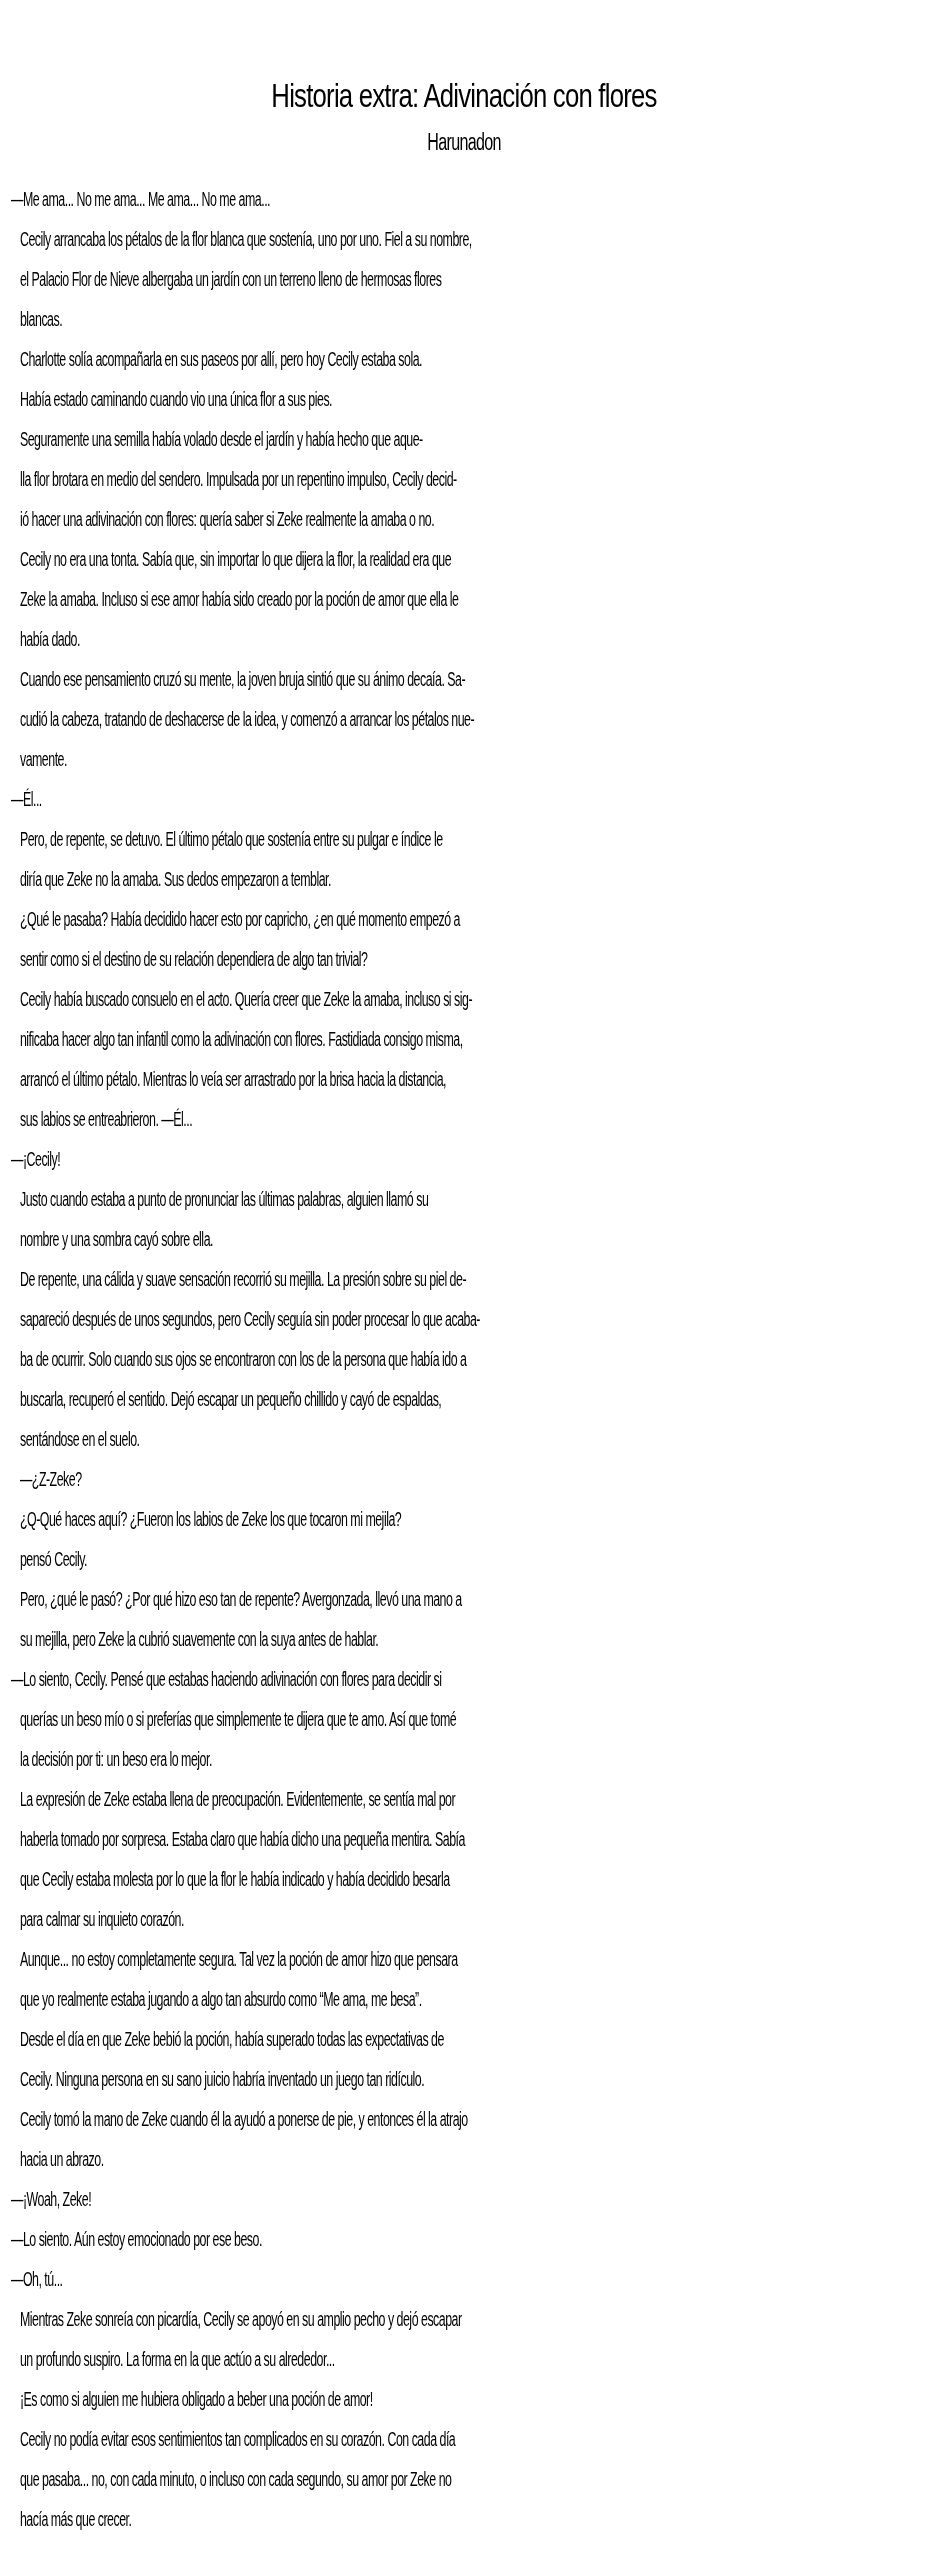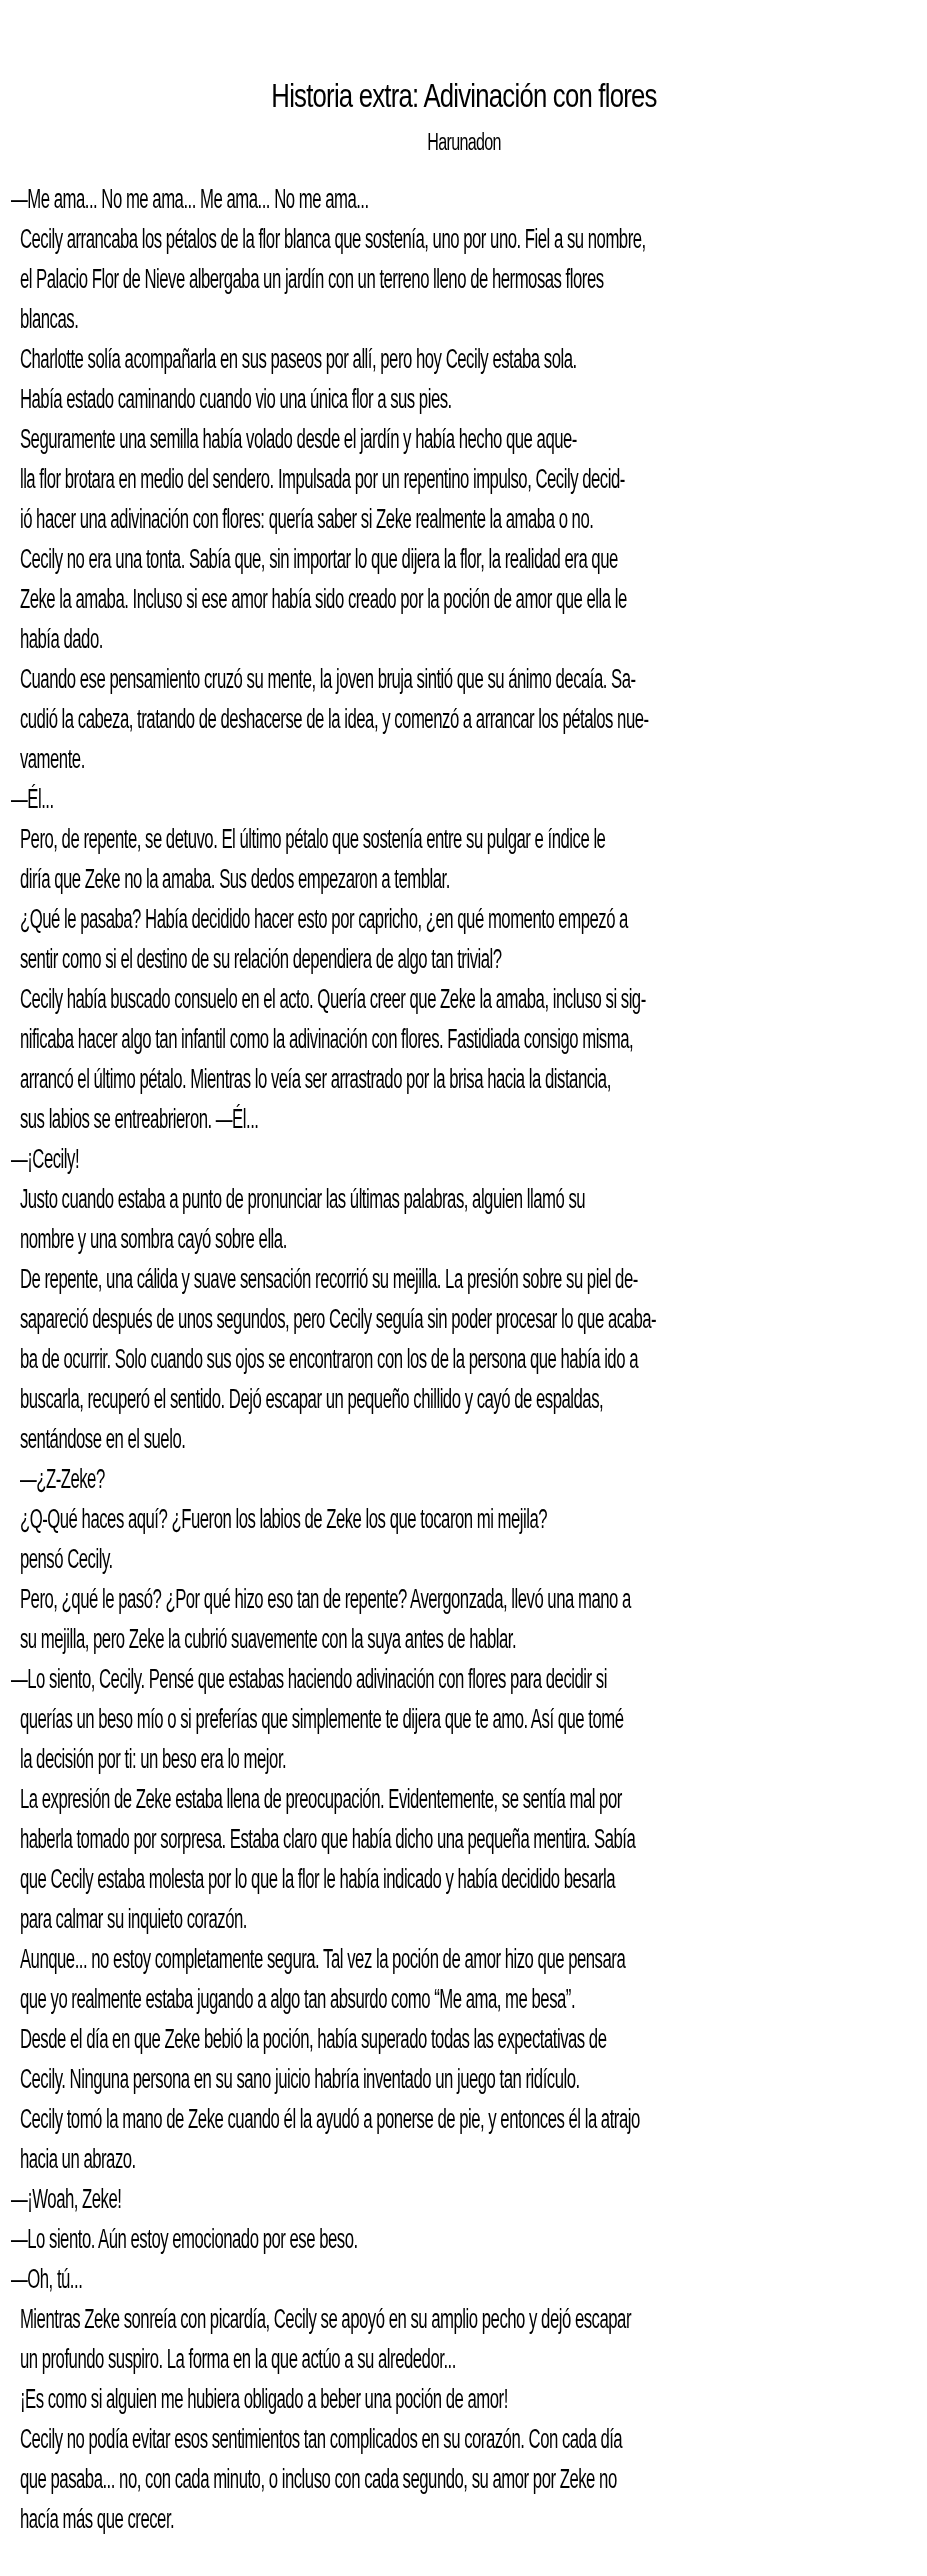--- a/index.html
+++ b/index.html
@@ -9,21 +9,21 @@
     font-family: "Liberation Sans Narrow", "Liberation Sans", sans-serif;
     font-size: 33px; letter-spacing: -1px; transform: scaleX(0.78); transform-origin: center;
   }
   .author {
     position: absolute; left: 0; width: 928px; top: 129px; text-align: center;
     font-family: "Liberation Sans", sans-serif; font-size: 23px; letter-spacing: -1px;
     transform: scaleX(0.7); transform-origin: center;
   }
   .story {
     position: absolute; left: 11.3px; top: 179px; width: 907px;
-    font-family: "Liberation Sans", sans-serif; font-size: 27px; line-height: 40px;
+    font-family: "Liberation Sans", sans-serif; font-size: 20px; line-height: 40px;
     letter-spacing: -0.8px;
   }
   .line {
     white-space: nowrap; display: block; height: 40px;
     transform: scaleX(0.62); transform-origin: left center;
   }
   .line.indent { padding-left: 14.4px; }
   .line.dlg { padding-left: 0; }
 </style>
 </head>

